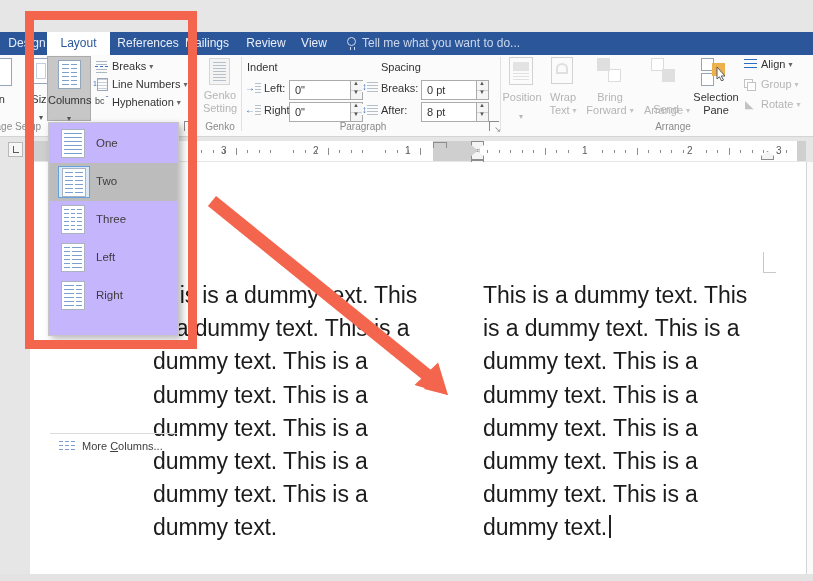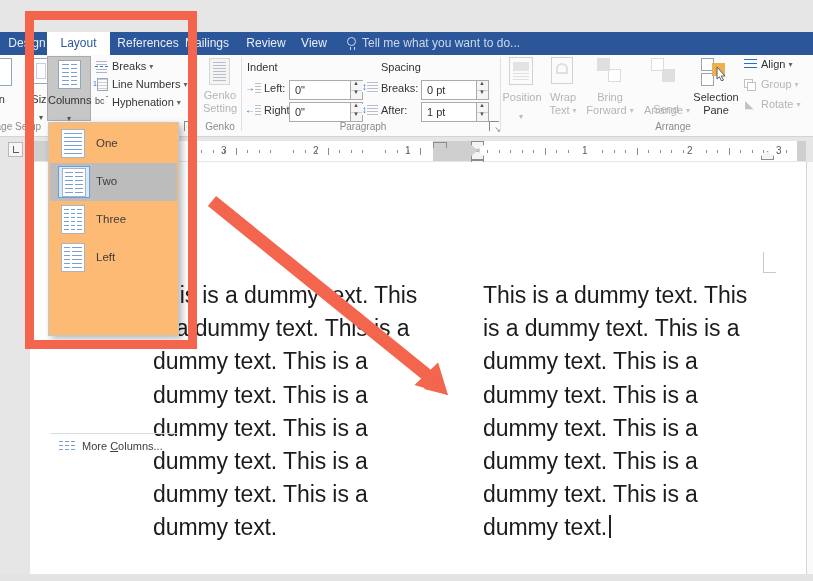--- a/index.html
+++ b/index.html
@@ -108,21 +108,21 @@
   .docarea{left:0;top:162px;width:813px;height:419px;background:#e6e6e6;}
   .page{left:30px;top:0;width:776px;height:412px;background:#fff;}
   .scrollsliver{left:806px;top:0;width:7px;height:412px;background:#fafafa;border-left:1px solid #d5d5d5;}
   .cornermark{left:733px;top:90px;width:13px;height:21px;
     border-left:1px solid #c9c9c9;border-bottom:1px solid #c9c9c9;}
   .doccol{position:absolute;top:117px;width:300px;font-size:23px;color:#1c1c1c;line-height:33.2px;
     letter-spacing:-0.1px;white-space:nowrap;}
   .caret{display:inline-block;width:1.5px;height:23px;background:#222;vertical-align:-3px;margin-left:2px;}
 
   
-  .menu{left:48px;top:122px;width:131px;height:214px;background:#fdba74;border:1px solid #c6c6c6;
+  .menu{left:48px;top:122px;width:131px;height:214px;background:#c4b5fd;border:1px solid #c6c6c6;
     box-shadow:3px 3px 7px rgba(0,0,0,.28);z-index:40;}
   .mrow{position:absolute;left:1px;width:127px;height:38px;}
   .mrow.sel{background:#bcbcbc;}
   .mlabel{position:absolute;left:46px;top:12px;font-size:11.5px;color:#3d3d3d;}
   .micon{position:absolute;left:8px;top:3px;width:32px;height:32px;}
   .mrow.sel .micon{background:#dbe8f6;border:1px solid #66a1dd;}
   .mpage{position:absolute;left:3px;top:1px;width:24px;height:29px;background:#fff;border:1px solid #aab4c0;
     display:flex;gap:2px;padding:3px 2px;}
   .mpage i{display:block;height:100%;}
   .msep{position:absolute;left:1px;top:310px;width:127px;height:1px;background:#dcdcdc;}
@@ -228,21 +228,21 @@
     <div class="abs fieldbox" style="left:421px;top:25px;width:68px;">
       <span class="val">0 pt</span>
         <span class="spin">
           <i></i>
         </span>
     </div>
 
     <span class="ic ic-sp" style="left:364px;top:50px;"></span>
     <div class="abs smalltext" style="left:381px;top:49px;">After:</div>
     <div class="abs fieldbox" style="left:421px;top:47px;width:68px;">
-      <span class="val">1 pt</span>
+      <span class="val">8 pt</span>
         <span class="spin">
           <i></i>
         </span>
     </div>
 
     <div class="abs grouplabel" style="left:330px;top:66px;width:66px;">Paragraph</div>
     <span class="abs launcher" style="left:489px;top:66px;"></span>
 
     <div class="abs vsep" style="left:500px;"></div>
 
@@ -418,20 +418,29 @@
     </div>
     <div class="mrow" style="top:116px;padding-left:40px;">
       <span class="micon">
         <span class="mpage">
             <i class="stripes" style="width:32%;"></i>
             <i class="stripes" style="flex:1;"></i>
           </span>
       </span>
       <span class="mlabel">Left</span>
     </div>
+    <div class="mrow" style="top:154px;">
+      <span class="micon">
+        <span class="mpage">
+            <i class="stripes" style="flex:1;"></i>
+            <i class="stripes" style="width:32%;"></i>
+          </span>
+      </span>
+      <span class="mlabel">Right</span>
+    </div>
     <div class="msep"></div>
     <div class="morerow">
       <span class="ic-morecols">
         <i class="stripes"></i>
           <i class="stripes"></i>
           <i class="stripes"></i>
       </span>
       <span class="morelabel"><span>More </span><span class="u">C</span><span>olumns...</span></span>
     </div>
   </div>

